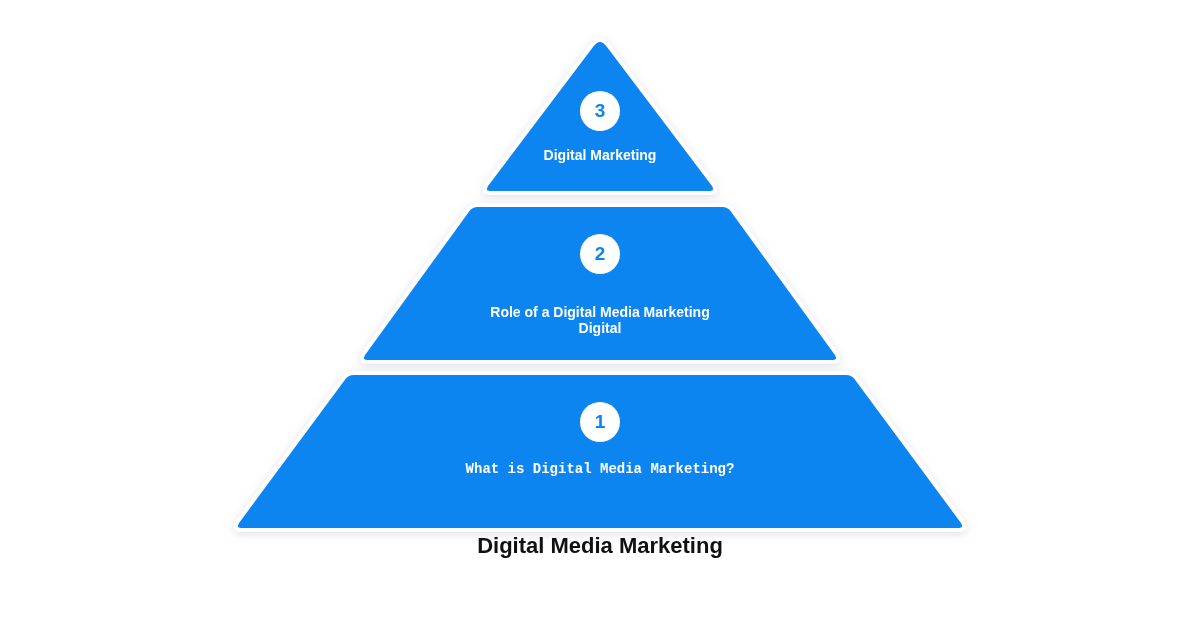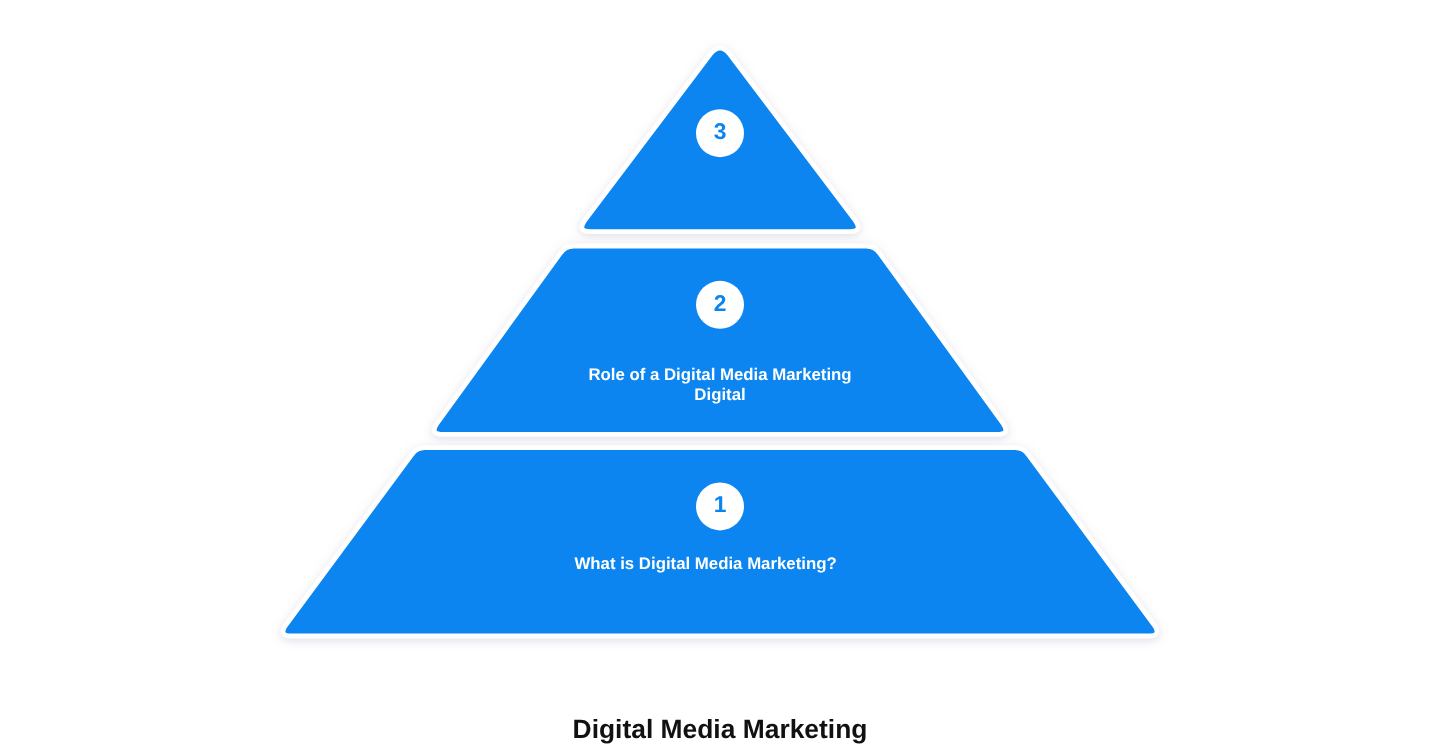--- a/index.html
+++ b/index.html
@@ -8,21 +8,21 @@
     .label {
       position: absolute; color: #ffffff; font-weight: bold; font-size: 14px;
       line-height: 16px; text-align: center; transform: translateX(-50%);
     }
     .badge {
       position: absolute; width: 40px; height: 40px; border-radius: 50%;
       background: #ffffff; color: #0a85f0; font-weight: bold; font-size: 19px;
       line-height: 40px; text-align: center; transform: translateX(-50%);
     }
     .title {
-      position: absolute; left: 0; width: 1200px; top: 595px; text-align: center;
+      position: absolute; left: 0; width: 1200px; top: 533px; text-align: center;
       font-size: 22px; font-weight: bold; color: #111111;
     }
   </style>
 </head>
 <body>
 
 <svg class="pyramid" width="1200" height="630" viewBox="0 0 1200 630">
   <defs>
     <filter id="sh" x="-10%" y="-10%" width="120%" height="130%">
       <feDropShadow dx="0" dy="2" stdDeviation="4" flood-color="#8a8fb0" flood-opacity="0.28"></feDropShadow>
@@ -31,26 +31,27 @@
 
   <path filter="url(#sh)" d="M592,45 Q600,35 608,45 L713,184 Q719,193 708,193 L492,193 Q481,193 487,184 Z" fill="#0a85f0" stroke="#ffffff" stroke-width="4" stroke-linejoin="round"></path>
 
   <path filter="url(#sh)" d="M478,205 L722,205 Q729,205 733,211 L836,353 Q842,362 831,362 L369,362 Q358,362 364,353 L467,211 Q471,205 478,205 Z" fill="#0a85f0" stroke="#ffffff" stroke-width="4" stroke-linejoin="round"></path>
 
   <path filter="url(#sh)" d="M354,373 L846,373 Q853,373 857,379 L962,521 Q968,530 957,530 L243,530 Q232,530 238,521 L343,379 Q347,373 354,373 Z" fill="#0a85f0" stroke="#ffffff" stroke-width="4" stroke-linejoin="round"></path>
 </svg>
 
 <div class="badge" style="left:600px; top:91px;">3</div>
 <div class="label" style="left:600px; top:147px; width:220px;">
+  <div>Digital Marketing</div>
 </div>
 
 <div class="badge" style="left:600px; top:234px;">2</div>
 <div class="label" style="left:600px; top:304px; width:340px;">
   <div>Role of a Digital Media Marketing</div>
   <div>Digital</div>
 </div>
 
 <div class="badge" style="left:600px; top:402px;">1</div>
-<div class="label" style="left:588px; top:461px; width:340px;">
+<div class="label" style="left:600px; top:461px; width:340px;font-family:Liberation Mono, monospace;">
   <div>What is Digital Media Marketing?</div>
 </div>
 
 <div class="title">Digital Media Marketing</div>
 
 </body></html>

